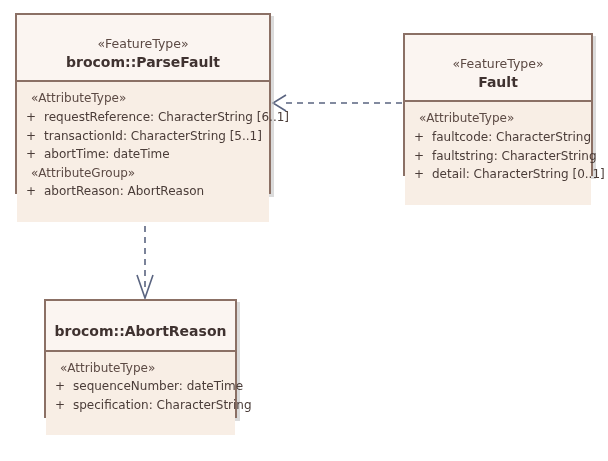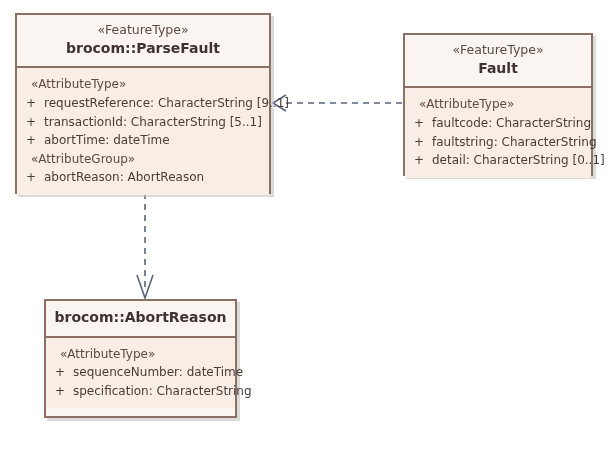--- a/index.html
+++ b/index.html
@@ -20,21 +20,21 @@
   
   .uml-class {
     position: absolute;
     box-sizing: border-box;
     border: 2px solid #8b7065;
     background: #fbf5f1;
     box-shadow: 3px 3px 0 0 rgba(190,190,190,0.55);
   }
   .uml-header {
     box-sizing: border-box;
-    padding: 7px 8px 8px 8px;
+    padding: 21px 8px 8px 8px;
     text-align: center;
     background: #fbf5f1;
     border-bottom: 2px solid #8b7065;
   }
   .stereo-name {
     display: block;
     font-size: 12.5px;
     color: #5c4a44;
     line-height: 1.35;
     white-space: nowrap;
@@ -43,21 +43,21 @@
     display: block;
     font-size: 14px;
     font-weight: bold;
     color: #3f3230;
     line-height: 1.4;
     white-space: nowrap;
   }
   .uml-body {
     box-sizing: border-box;
     background: #f8eee5;
-    padding: 7px 6px 8px 6px;
+    padding: 7px 6px 21px 6px;
   }
   .group-label {
     font-size: 12px;
     color: #5c4a44;
     line-height: 1.55;
     padding-left: 8px;
     white-space: nowrap;
   }
   .attr-row {
     display: flex;
@@ -116,21 +116,21 @@
     <div class="uml-header">
       <span class="stereo-name">«FeatureType»</span>
       <span class="class-name">brocom::ParseFault</span>
     </div>
     <div class="uml-body">
 
       <div class="group-label">«AttributeType»</div>
 
       <div class="attr-row">
         <span class="attr-vis">+</span>
-        <span class="attr-text">requestReference: CharacterString [9..1]</span>
+        <span class="attr-text">requestReference: CharacterString [6..1]</span>
       </div>
       <div class="attr-row">
         <span class="attr-vis">+</span>
         <span class="attr-text">transactionId: CharacterString [5..1]</span>
       </div>
       <div class="attr-row">
         <span class="attr-vis">+</span>
         <span class="attr-text">abortTime: dateTime</span>
       </div>
 

